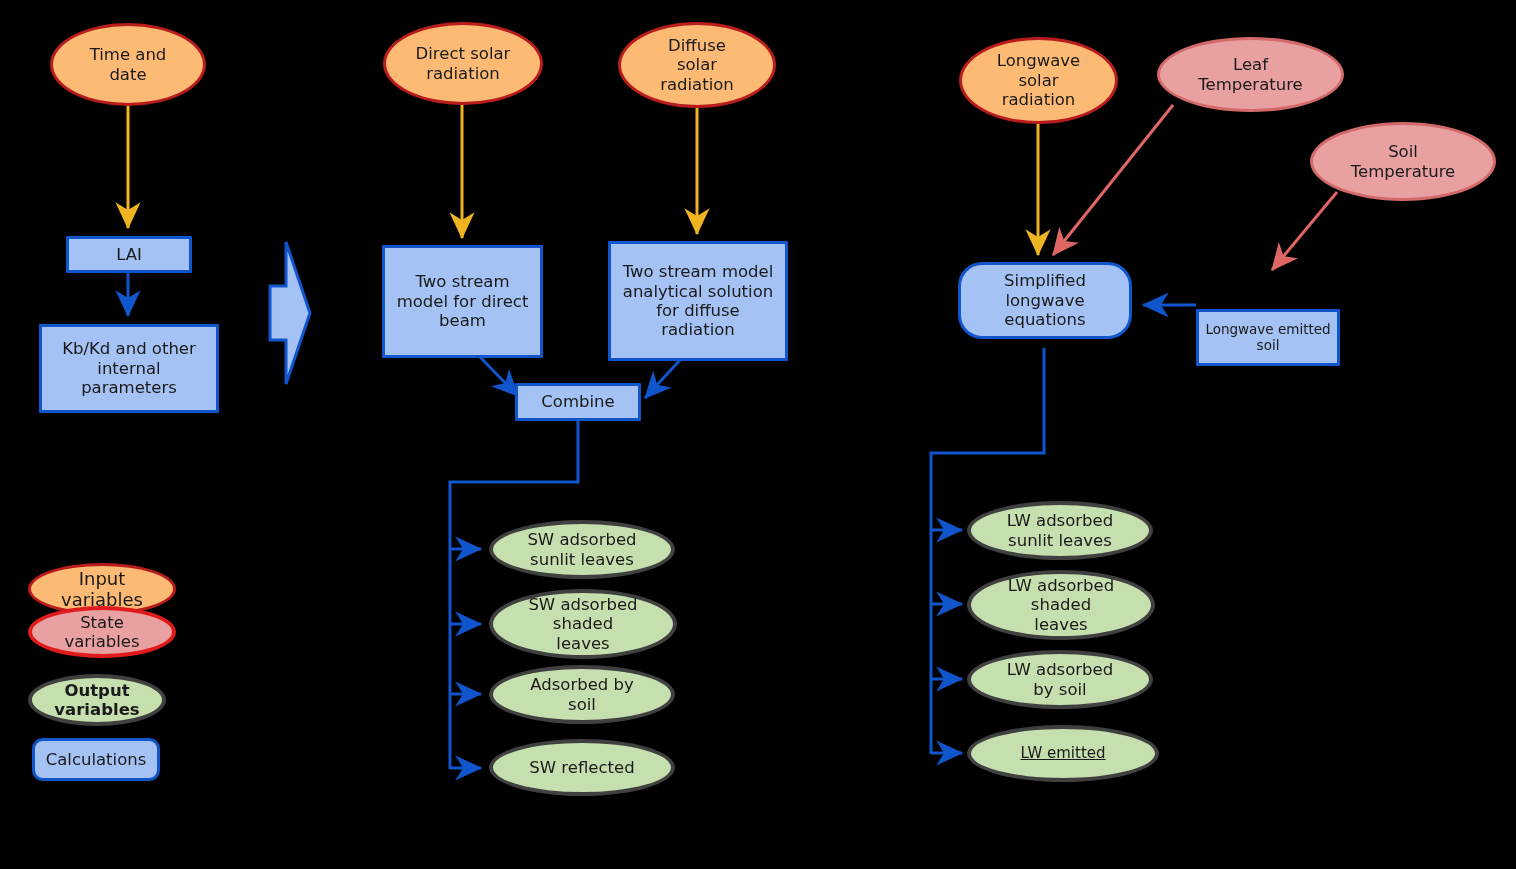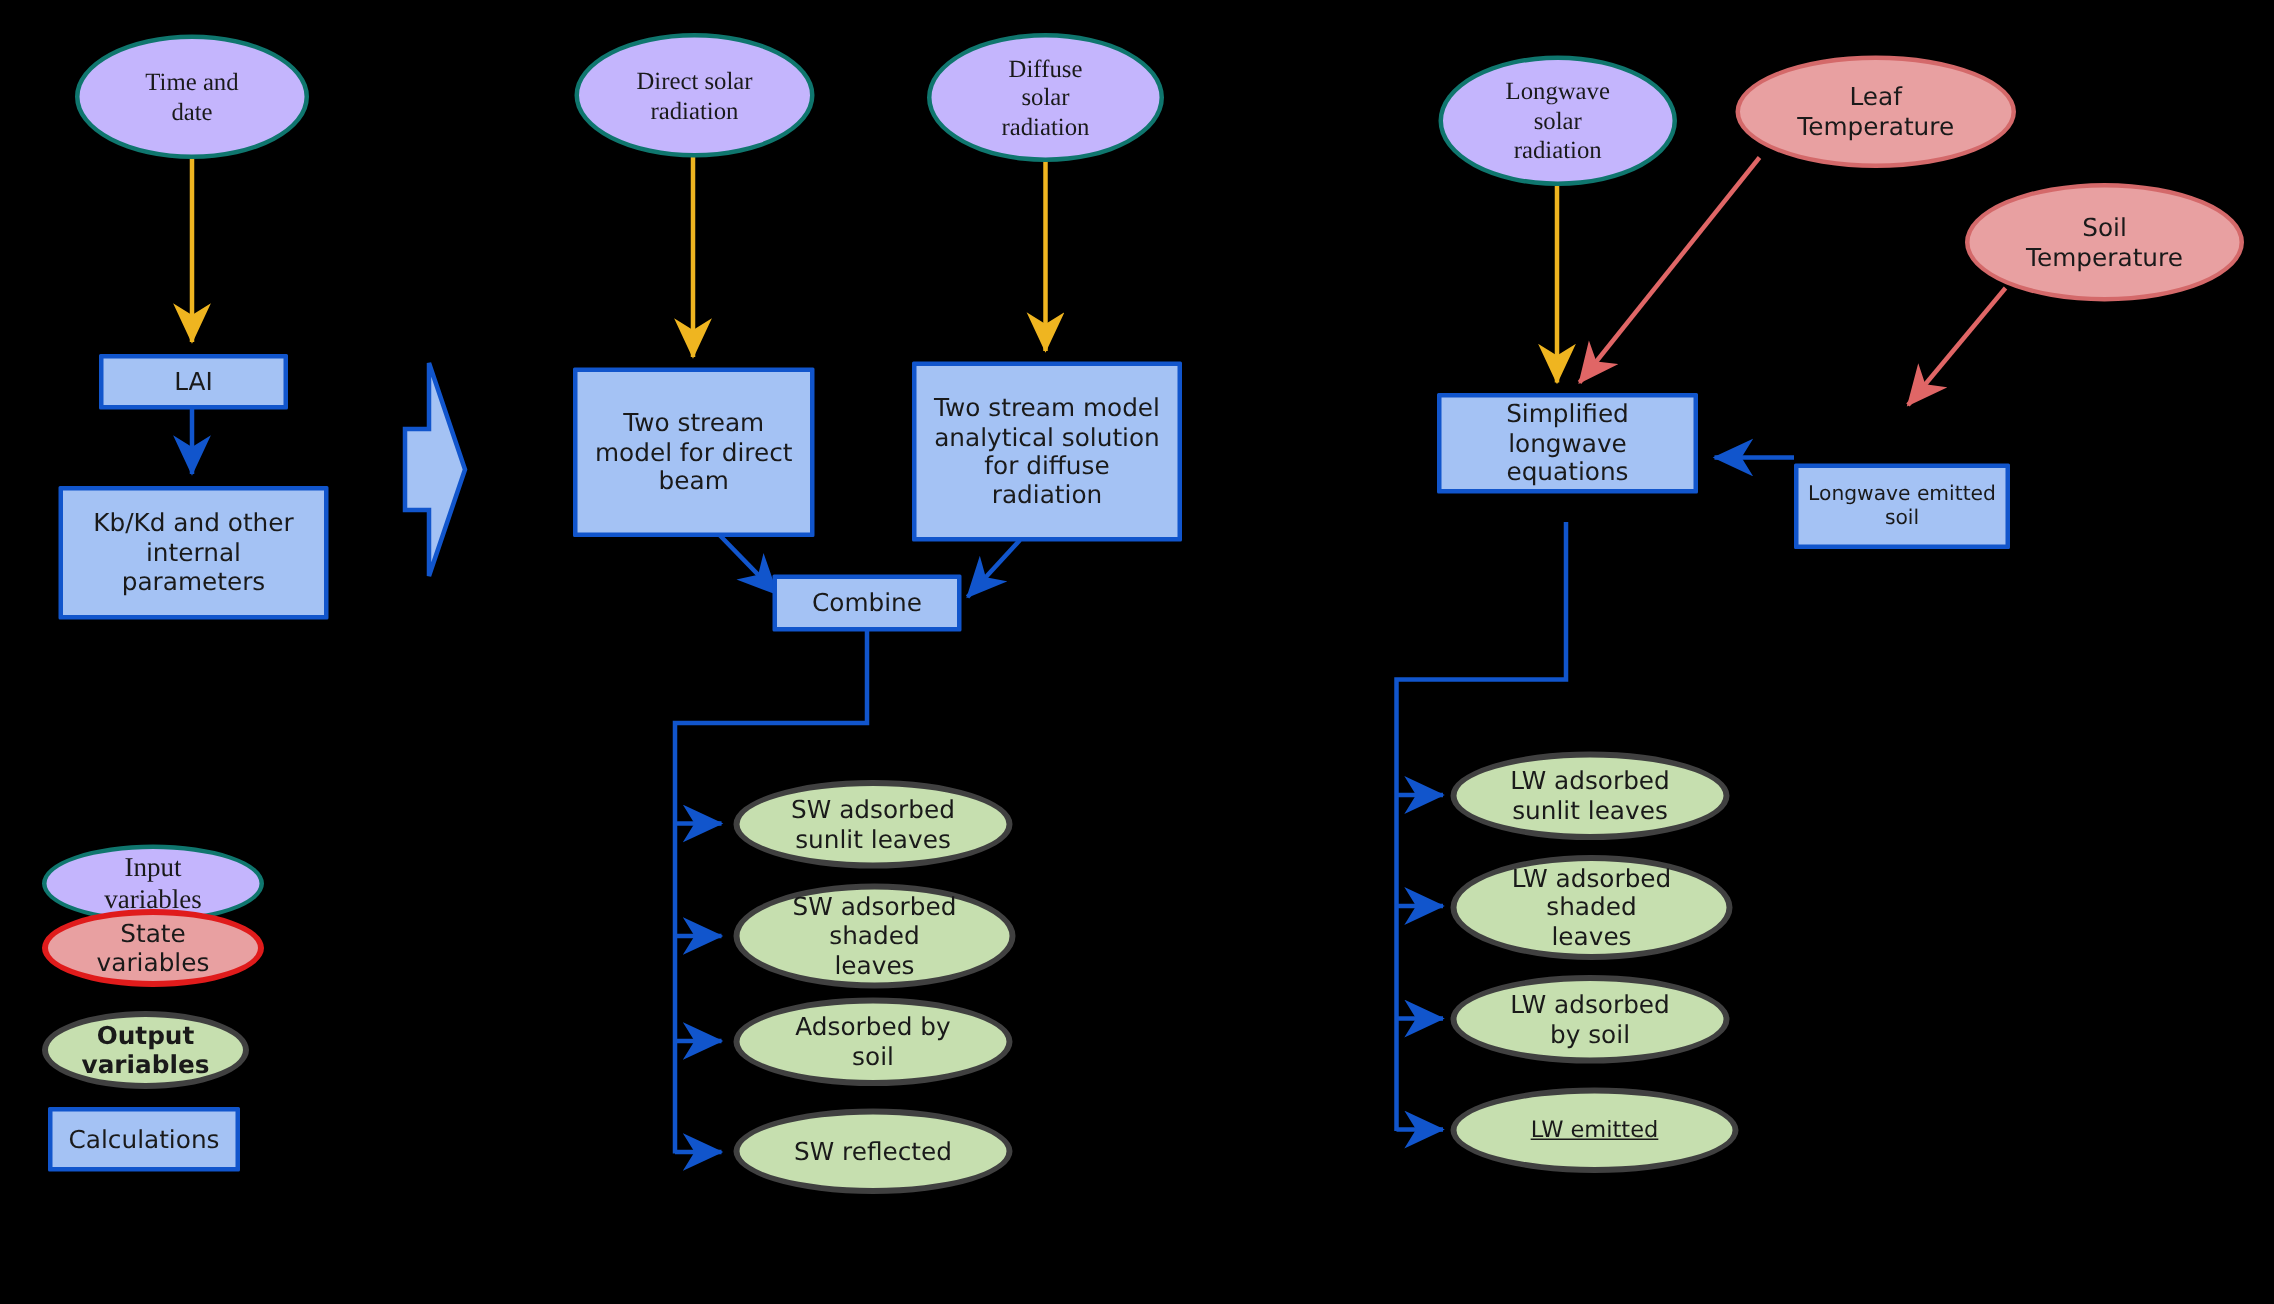--- a/index.html
+++ b/index.html
@@ -32,23 +32,22 @@
     text-align: center;
     color: #1a1a1a;
     line-height: 1.18;
     white-space: pre-line;
     z-index: 3;
   }
   .ellipse { border-radius: 50%; }
   .rect { border-radius: 1px; }
 
   .n-input {
-    background: #c4b5fd;
-    border: 3px solid #0f766e;
-    font-family: Liberation Serif, serif;
+    background: #fdba74;
+    border: 3px solid #b91c1c;
   }
   .n-state {
     background: #E8A0A1;
     border: 3px solid #D4696A;
   }
   .n-state-legend {
     background: #E8A0A1;
     border: 4px solid #E01B1B;
   }
   .n-output {
@@ -161,21 +160,21 @@
   <div class="node ellipse n-input" style="left:959px; top:37px; width:159px; height:87px; font-size:16.5px;">Longwave
 solar
 radiation</div>
 
   <div class="node ellipse n-state" style="left:1157px; top:37px; width:187px; height:75px; font-size:16.5px;">Leaf
 Temperature</div>
 
   <div class="node ellipse n-state" style="left:1310px; top:122px; width:186px; height:79px; font-size:16.5px;">Soil
 Temperature</div>
 
-  <div class="node rect n-calc" style="left:958px; top:262px; width:174px; height:67px; font-size:16.5px;">Simplified
+  <div class="node rect n-calc" style="left:958px; top:262px; width:174px; height:77px; font-size:16.5px;border-radius:24px;">Simplified
 longwave
 equations</div>
 
   <div class="node rect n-calc" style="left:1196px; top:277px; width:144px; height:57px; font-size:13.5px;margin-top:32px;">Longwave emitted
 soil</div>
 
   <div class="node ellipse n-output" style="left:967px; top:501px; width:186px; height:59px; font-size:16.5px;">LW adsorbed
 sunlit leaves</div>
 
   <div class="node ellipse n-output" style="left:967px; top:570px; width:188px; height:70px; font-size:16.5px;">LW adsorbed
@@ -189,15 +188,15 @@
 
   <div class="node ellipse n-input" style="left:28px; top:563px; width:148px; height:52px; font-size:18px;">Input
 variables</div>
 
   <div class="node ellipse n-state-legend" style="left:28px; top:606px; width:148px; height:52px; font-size:16.5px;">State
 variables</div>
 
   <div class="node ellipse n-output" style="left:28px; top:674px; width:138px; height:52px; font-size:16.5px;font-weight:bold;">Output
 variables</div>
 
-  <div class="node rect n-calc" style="left:32px; top:738px; width:128px; height:43px; font-size:16.5px;">Calculations</div>
+  <div class="node rect n-calc" style="left:32px; top:738px; width:128px; height:43px; font-size:16.5px;border-radius:11px;">Calculations</div>
 
 </div>
 
 </body></html>

